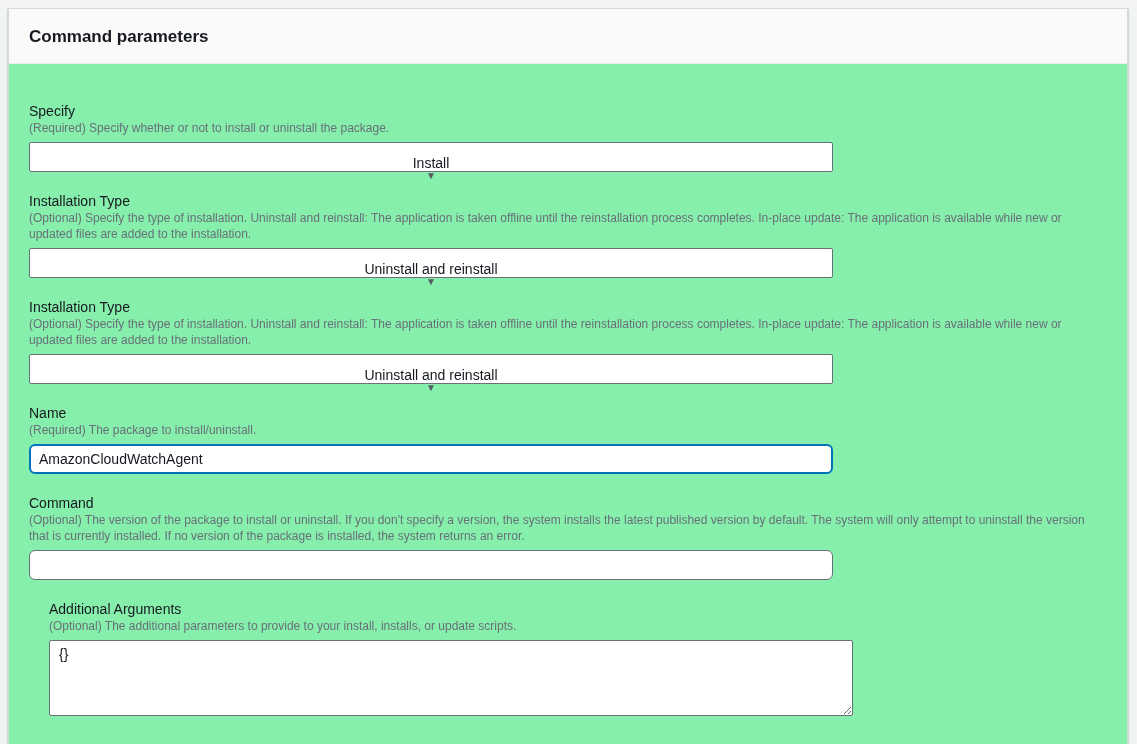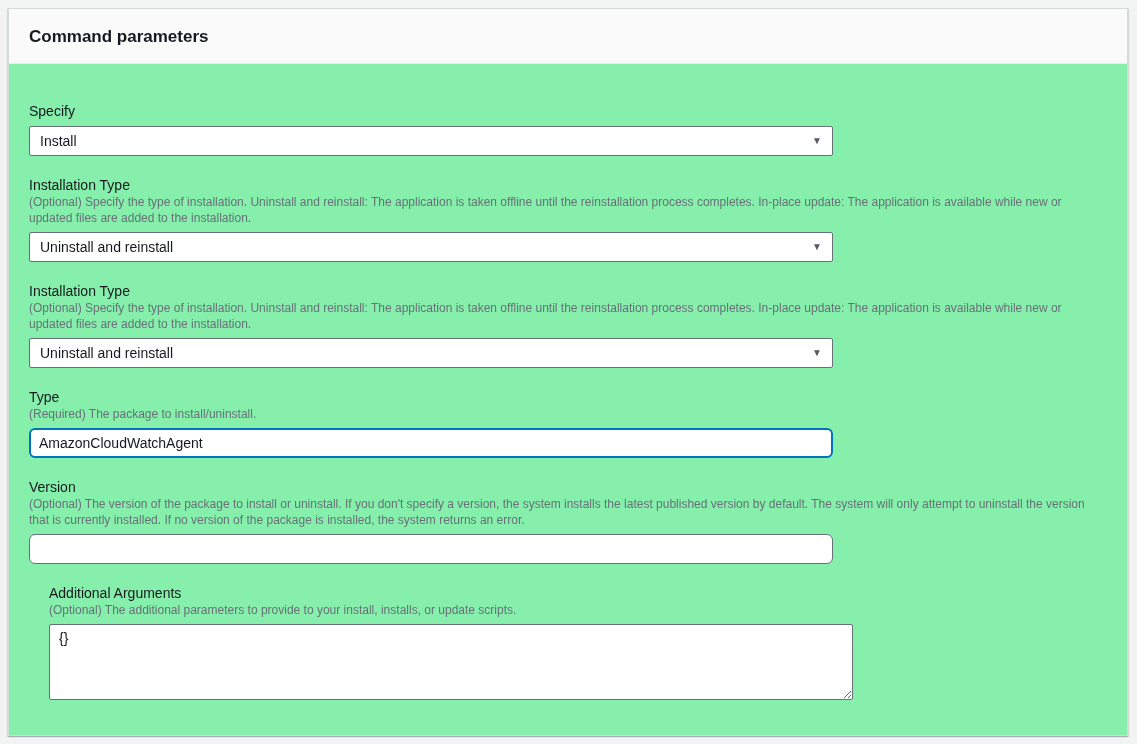--- a/index.html
+++ b/index.html
@@ -60,20 +60,21 @@
     width: 804px;
     height: 30px;
     background: #ffffff;
     border: 1px solid #687078;
     border-radius: 2px;
     display: flex;
     align-items: center;
     justify-content: space-between;
     padding: 12px 10px;
     cursor: pointer;
+    flex-direction: column;
   }
 
   .select-value {
     font-size: 14px;
     color: #16191f;
   }
 
   .caret {
     font-size: 10px;
     color: #545b64;
@@ -125,20 +126,21 @@
 <div class="panel">
 
   <div class="panel-header">
     <div class="panel-title">Command parameters</div>
   </div>
 
   <div class="panel-body">
 
     <div class="field-group">
       <div class="field-label">Specify</div>
+      <div class="field-description">(Required) Specify whether or not to install or uninstall the package.</div>
       <div class="select-control">
         <span class="select-value">Install</span>
         <span class="caret">▼</span>
       </div>
     </div>
 
     <div class="field-group">
       <div class="field-label">Installation Type</div>
       <div class="field-description">(Optional) Specify the type of installation. Uninstall and reinstall: The application is taken offline until the reinstallation process completes. In-place update: The application is available while new or updated files are added to the installation.</div>
       <div class="select-control">
@@ -150,27 +152,27 @@
     <div class="field-group">
       <div class="field-label">Installation Type</div>
       <div class="field-description">(Optional) Specify the type of installation. Uninstall and reinstall: The application is taken offline until the reinstallation process completes. In-place update: The application is available while new or updated files are added to the installation.</div>
       <div class="select-control">
         <span class="select-value">Uninstall and reinstall</span>
         <span class="caret">▼</span>
       </div>
     </div>
 
     <div class="field-group">
-      <div class="field-label">Type</div>
+      <div class="field-label">Name</div>
       <div class="field-description">(Required) The package to install/uninstall.</div>
       <input type="text" class="text-control focused" value="AmazonCloudWatchAgent" style="">
     </div>
 
     <div class="field-group">
-      <div class="field-label">Version</div>
+      <div class="field-label">Command</div>
       <div class="field-description">(Optional) The version of the package to install or uninstall. If you don't specify a version, the system installs the latest published version by default. The system will only attempt to uninstall the version that is currently installed. If no version of the package is installed, the system returns an error.</div>
       <input type="text" class="text-control" value="" style="">
     </div>
 
     <div class="field-group">
       <div class="field-label">Additional Arguments</div>
       <div class="field-description">(Optional) The additional parameters to provide to your install, installs, or update scripts.</div>
       <textarea class="textarea-control" style="">{}</textarea>
     </div>
 

